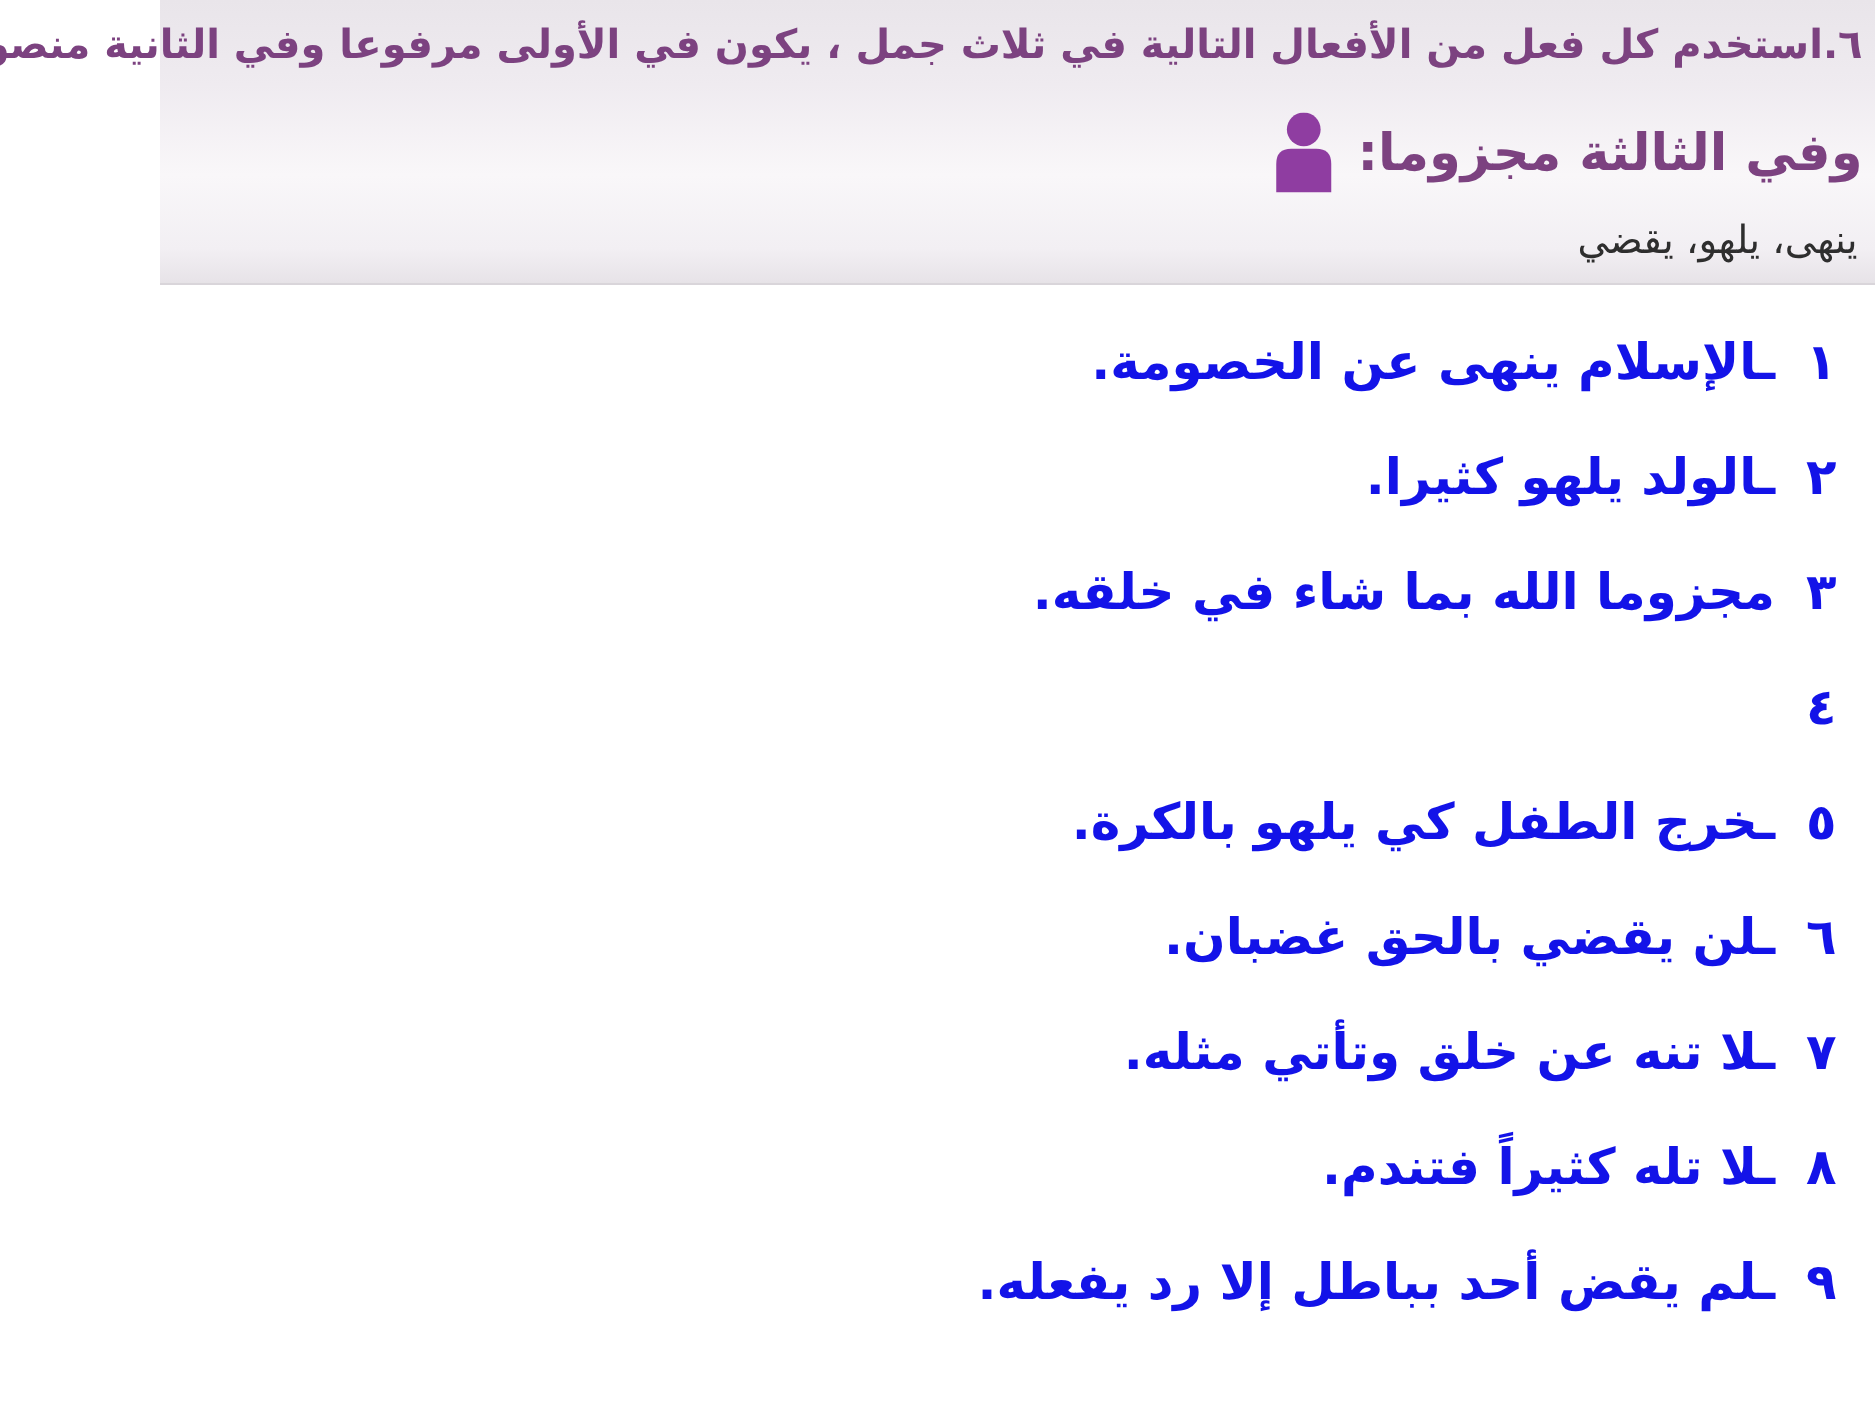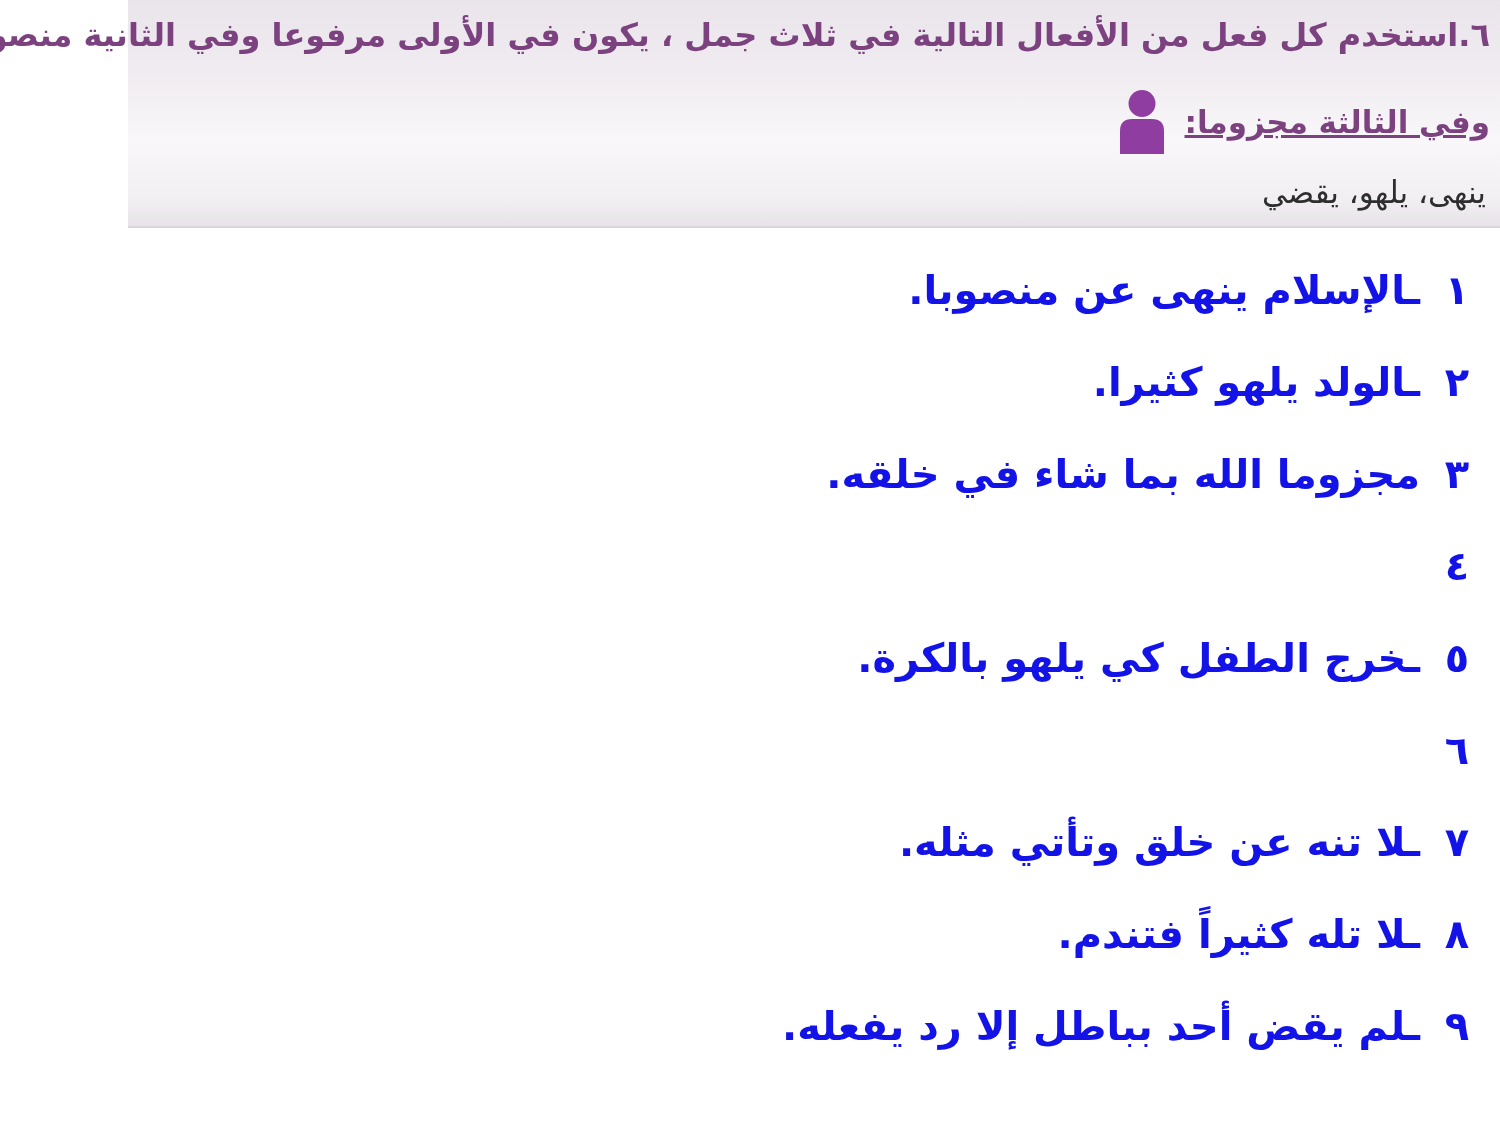--- a/index.html
+++ b/index.html
@@ -23,23 +23,22 @@
   .h-line1{
     position:absolute;top:16px;right:10px;left:6px;
     direction:rtl;text-align:right;white-space:nowrap;
     font-size:32px;font-weight:bold;color:var(--accent-purple);
   }
   .h-line2{
     position:absolute;top:90px;right:10px;
     direction:rtl;display:flex;align-items:center;gap:16px;
   }
   .h-line2 .h-line2-text{
-    font-size:31px;font-weight:bold;color:var(--accent-purple);
+    font-size:41px;font-weight:bold;color:var(--accent-purple);
     white-space:nowrap;
-    text-decoration:underline;
   }
   .person-icon{display:block;}
   .h-line3{
     position:absolute;top:174px;right:14px;
     direction:rtl;text-align:center;white-space:nowrap;
     font-size:31px;font-weight:normal;color:var(--verbs-gray);
   }
   
   .sentence-list{
     position:absolute;top:228px;left:0;right:0;
@@ -69,39 +68,40 @@
       <path d="M5 64 L5 41 Q5 29 17 29 L37 29 Q49 29 49 41 L49 64 Z" fill="#8f3da1"></path>
     </svg>
   </div>
 
   <div class="h-line3">ينهى، يلهو، يقضي</div>
 </div>
 
 <div class="sentence-list">
   <div class="row">
     <span class="num">١</span>
-    <span class="txt">ـالإسلام ينهى عن منصوبا.</span>
+    <span class="txt">ـالإسلام ينهى عن الخصومة.</span>
   </div>
   <div class="row">
     <span class="num">٢</span>
     <span class="txt">ـالولد يلهو كثيرا.</span>
   </div>
   <div class="row">
     <span class="num">٣</span>
     <span class="txt">مجزوما الله بما شاء في خلقه.</span>
   </div>
   <div class="row">
     <span class="num">٤</span>
   </div>
   <div class="row">
     <span class="num">٥</span>
     <span class="txt">ـخرج الطفل كي يلهو بالكرة.</span>
   </div>
   <div class="row">
     <span class="num">٦</span>
+    <span class="txt">ـلن يقضي بالحق غضبان.</span>
   </div>
   <div class="row">
     <span class="num">٧</span>
     <span class="txt">ـلا تنه عن خلق وتأتي مثله.</span>
   </div>
   <div class="row">
     <span class="num">٨</span>
     <span class="txt">ـلا تله كثيراً فتندم.</span>
   </div>
   <div class="row">

